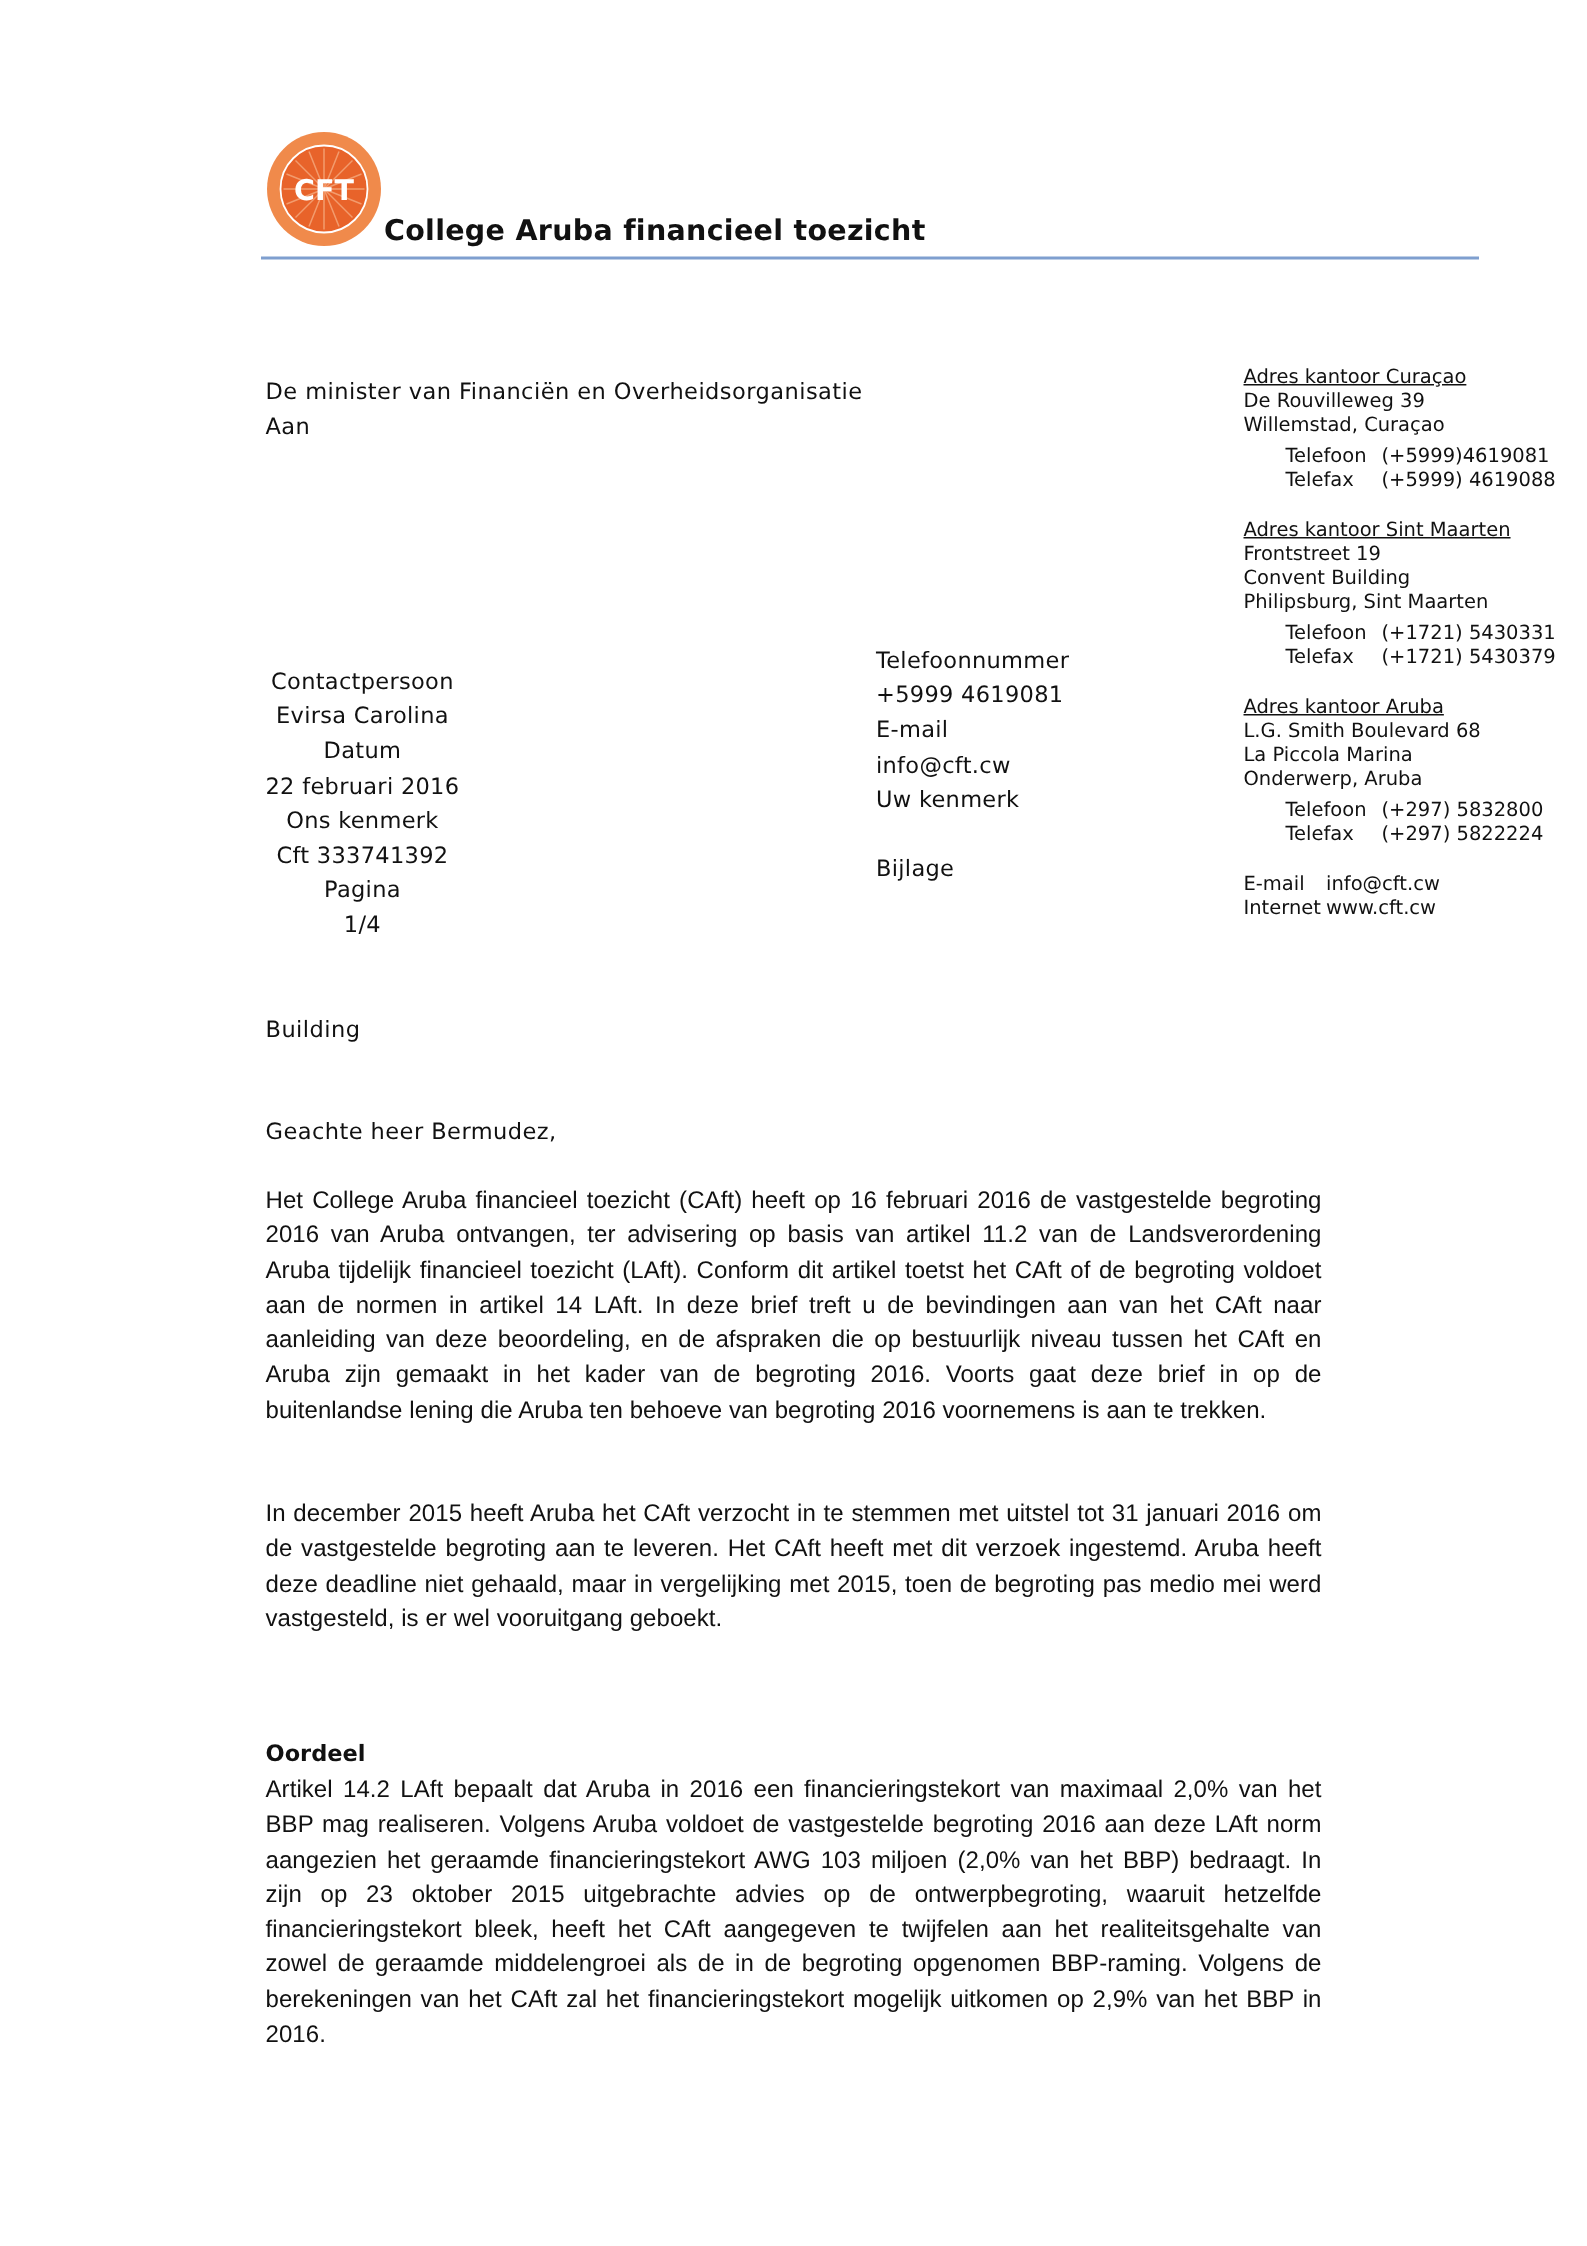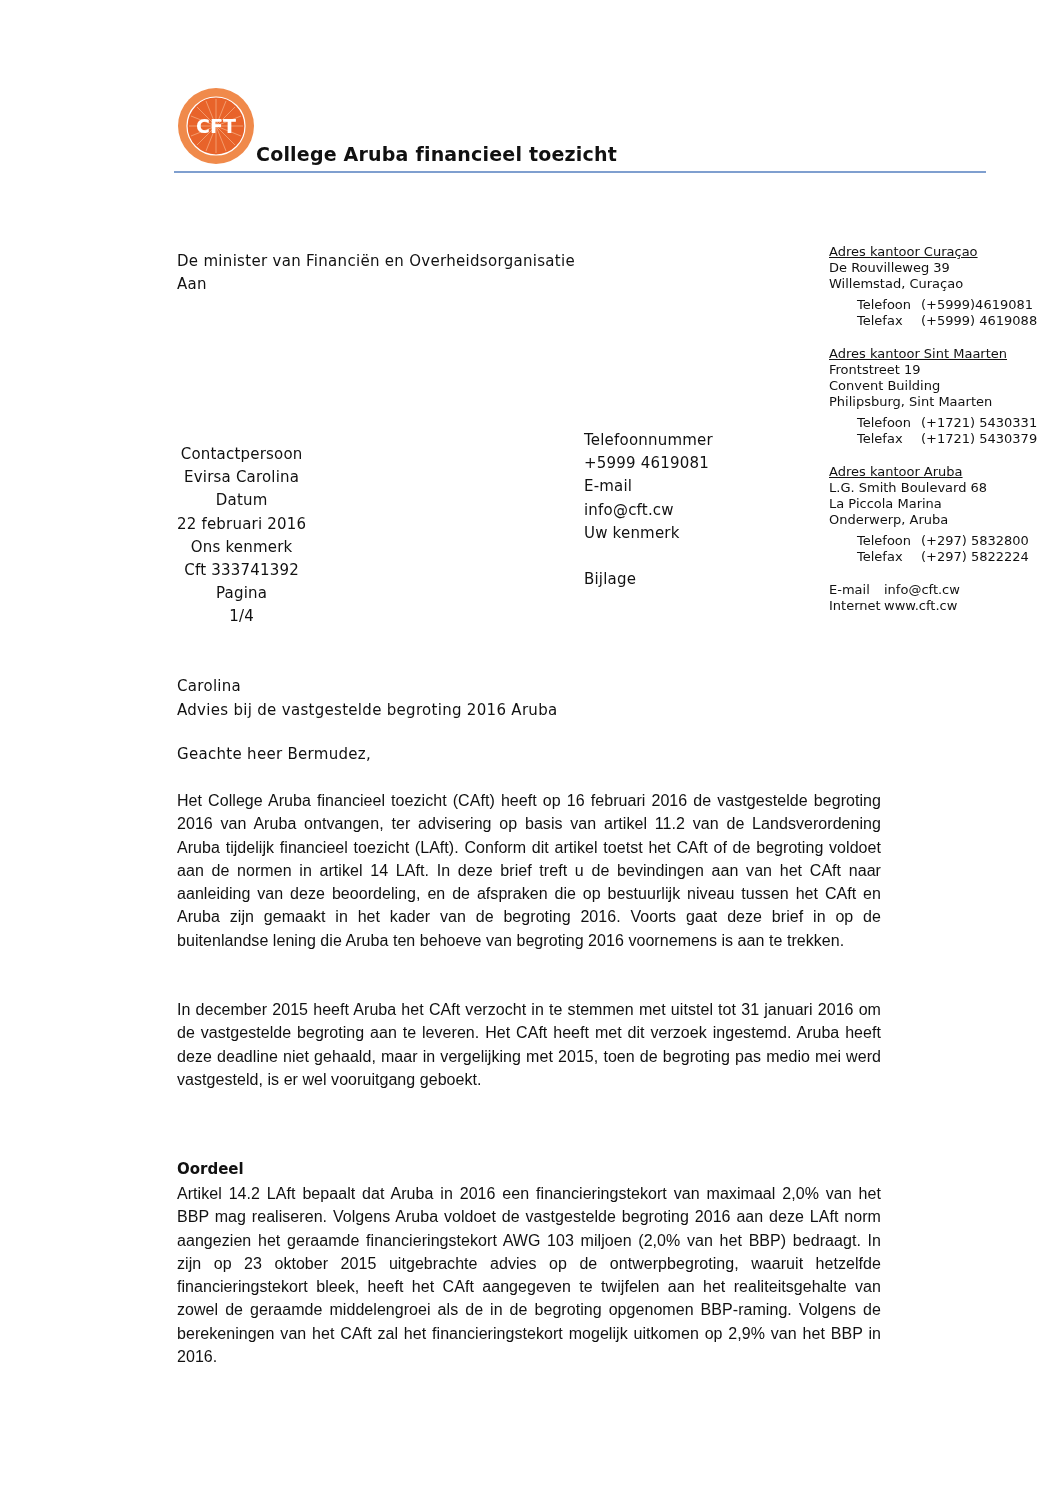--- a/index.html
+++ b/index.html
@@ -137,21 +137,20 @@
   <div>Telefoonnummer</div>
   <div>+5999 4619081</div>
   <div>E-mail</div>
   <div>info@cft.cw</div>
   <div>Uw kenmerk</div>
   <div>&nbsp;</div>
   <div>Bijlage</div>
 </div>
 
 <div class="abs subject">
-  <div>Carolina</div>
-  <div>Advies bij de vastgestelde begroting 2016 Aruba</div>
+  <div>Building</div>
 </div>
 <div class="abs salutation">Geachte heer Bermudez,</div>
 
 <div class="abs para p1">Het College Aruba financieel toezicht (CAft) heeft op 16 februari 2016 de vastgestelde begroting 2016 van Aruba ontvangen, ter advisering op basis van artikel 11.2 van de Landsverordening Aruba tijdelijk financieel toezicht (LAft). Conform dit artikel toetst het CAft of de begroting voldoet aan de normen in artikel 14 LAft. In deze brief treft u de bevindingen aan van het CAft naar aanleiding van deze beoordeling, en de afspraken die op bestuurlijk niveau tussen het CAft en Aruba zijn gemaakt in het kader van de begroting 2016. Voorts gaat deze brief in op de buitenlandse lening die Aruba ten behoeve van begroting 2016 voornemens is aan te trekken.</div>
 <div class="abs para p2">In december 2015 heeft Aruba het CAft verzocht in te stemmen met uitstel tot 31 januari 2016 om de vastgestelde begroting aan te leveren. Het CAft heeft met dit verzoek ingestemd. Aruba heeft deze deadline niet gehaald, maar in vergelijking met 2015, toen de begroting pas medio mei werd vastgesteld, is er wel vooruitgang geboekt.</div>
 <div class="abs heading">Oordeel</div>
 <div class="abs para p3">Artikel 14.2 LAft bepaalt dat Aruba in 2016 een financieringstekort van maximaal 2,0% van het BBP mag realiseren. Volgens Aruba voldoet de vastgestelde begroting 2016 aan deze LAft norm aangezien het geraamde financieringstekort AWG 103 miljoen (2,0% van het BBP) bedraagt. In zijn op 23 oktober 2015 uitgebrachte advies op de ontwerpbegroting, waaruit hetzelfde financieringstekort bleek, heeft het CAft aangegeven te twijfelen aan het realiteitsgehalte van zowel de geraamde middelengroei als de in de begroting opgenomen BBP-raming. Volgens de berekeningen van het CAft zal het financieringstekort mogelijk uitkomen op 2,9% van het BBP in 2016.</div>
 
 </body></html>

